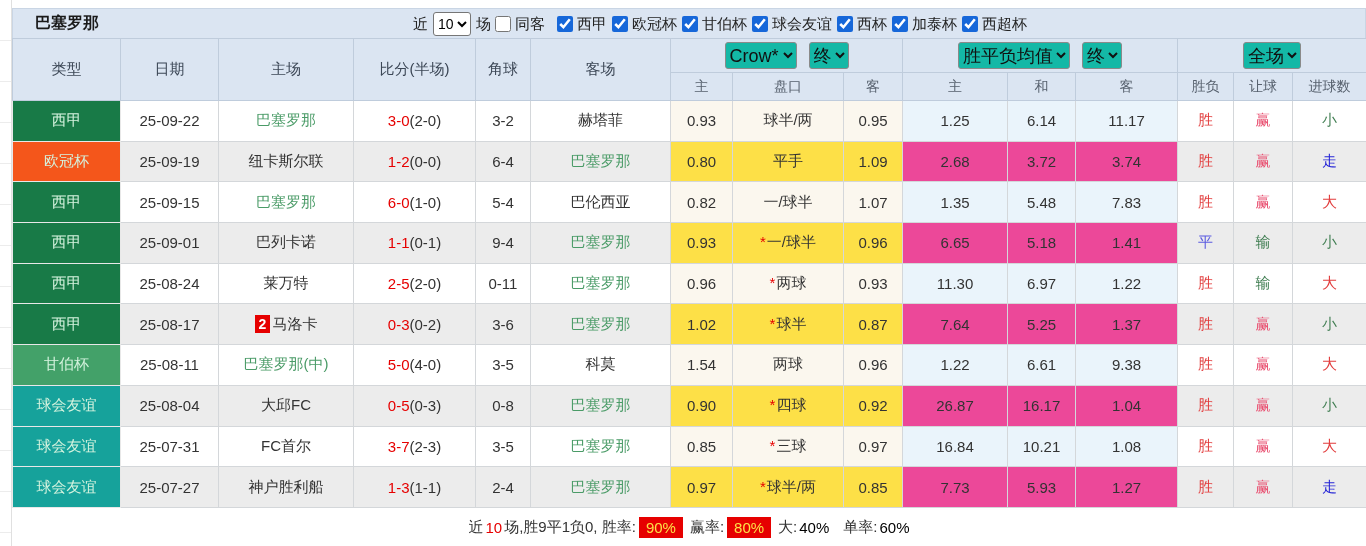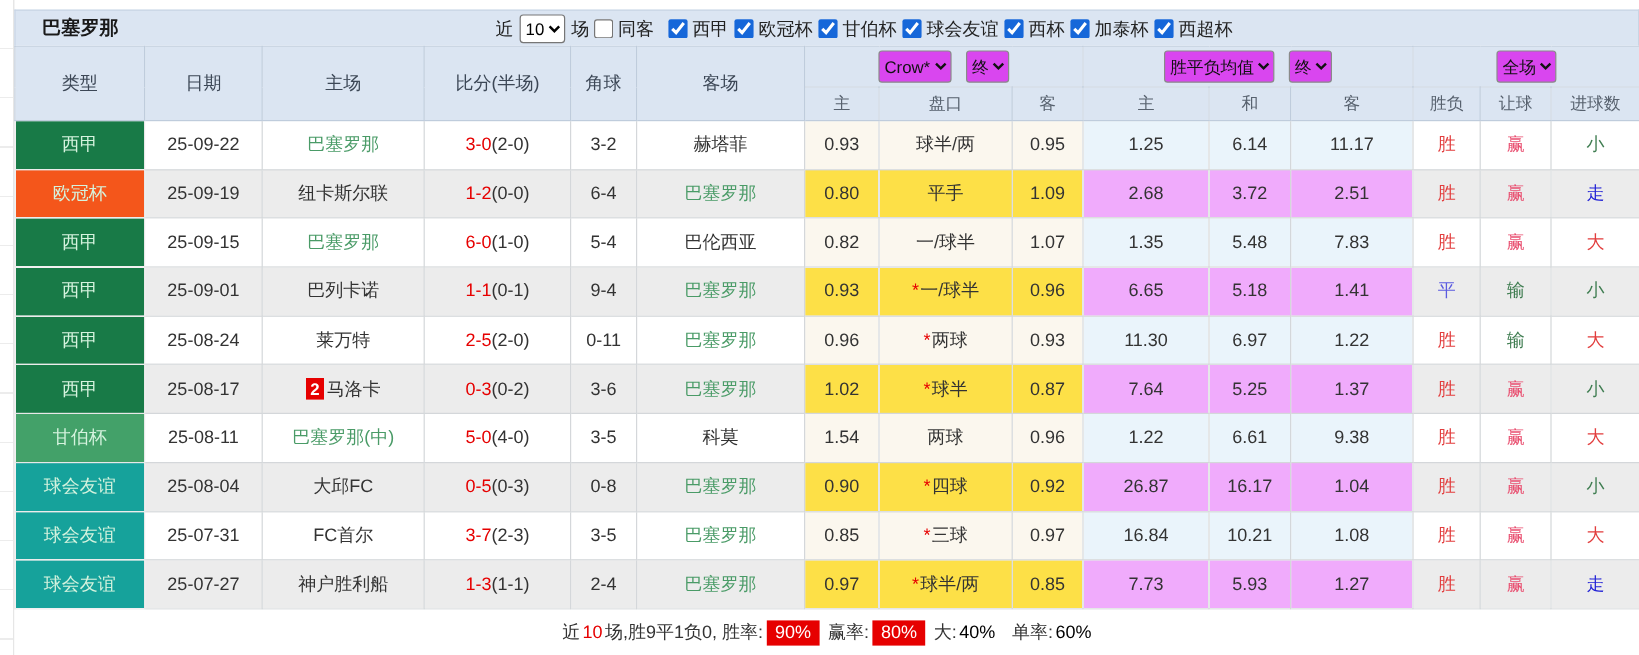--- a/index.html
+++ b/index.html
@@ -18,47 +18,47 @@
   .filters select { height:24px; font-size:14px; margin:0 5px; border:1px solid #767676;
     border-radius:3px; background:#fff; }
   .filters input[type=checkbox] { width:16px; height:16px; accent-color:#1667d9; margin:0 4px; }
   .lg-label { display:flex; align-items:center; margin-right:1px; }
   
   table { border-collapse:collapse; table-layout:fixed; width:1354px; }
   th, td { border:1px solid #d4d7da; text-align:center; overflow:hidden; white-space:nowrap; }
   thead th { background:#dbe5f2; border-color:#bfccdc; font-weight:normal; color:#3c4756; }
   .hrow1 th { height:34px; font-size:15px; }
   .hrow2 th { height:28px; font-size:14px; color:#57616e; }
-  thead select { height:27px; font-size:14px; border:1px solid #8a8a8a; border-radius:3px;
-    background:#d946ef; margin:0 6px; color:#111; }
+  thead select { height:27px; font-size:18px; border:1px solid #8a8a8a; border-radius:3px;
+    background:#14b8a6; margin:0 6px; color:#111; }
   tbody tr { height:40.7px; font-size:15px; color:#333; }
   tbody tr.odd  td { background:#ffffff; }
   tbody tr.even td { background:#ececec; }
   tbody tr.odd  td.odds { background:#fbf7ee; }
   tbody tr.even td.odds { background:#fde047; }
   tbody tr.odd  td.avg  { background:#eaf4fb; }
-  tbody tr.even td.avg  { background:#f0abfc; }
+  tbody tr.even td.avg  { background:#ec4899; }
   td.type { color:#d5f3de; font-size:15px; border-color:#e8e8e8; }
   .hl { color:#4a9b67; }
   .score-full { color:#e60000; }
   .score-half { color:#333; }
   .star { color:#e60000; margin-right:1px; }
   .badge2 { display:inline-block; background:#e60000; color:#fff; font-weight:bold;
     font-size:14px; padding:0 4px; line-height:18px; margin-right:2px; }
   .c-red   { color:#e23d3d; }
   .c-pink  { color:#e94f70; }
   .c-green { color:#3f7d51; }
   .c-blue  { color:#5b5be0; }
   .c-go    { color:#2424d6; }
   
   .summary { height:39px; display:flex; align-items:center; justify-content:center;
     font-size:15px; color:#333; background:#fff; }
   .summary span { margin:0 1px; }
   .sum-red { color:#e60000; }
-  .rate-badge { background:#e60000; color:#ffffff; padding:2px 7px; margin:0 6px 0 2px !important; }
+  .rate-badge { background:#e60000; color:#fde047; padding:2px 7px; margin:0 6px 0 2px !important; }
   .sum-blue { color:#000000; }
   .sp { width:10px; display:inline-block; }
 </style>
 </head>
 <body>
 
 <div class="gutter"></div>
 
 <div class="app">
 
@@ -186,21 +186,21 @@
           <td>25-09-19</td>
           <td><span>纽卡斯尔联</span></td>
           <td><span class="score-full">1-2</span><span class="score-half">(0-0)</span></td>
           <td>6-4</td>
           <td><span class="hl">巴塞罗那</span></td>
           <td class="odds">0.80</td>
           <td class="odds"><span>平手</span></td>
           <td class="odds">1.09</td>
           <td class="avg">2.68</td>
           <td class="avg">3.72</td>
-          <td class="avg">2.51</td>
+          <td class="avg">3.74</td>
           <td class="c-red">胜</td>
           <td class="c-pink">赢</td>
           <td class="c-go">走</td>
         </tr>
         <tr class="odd">
           <td class="type" style="background: rgb(24, 122, 71);">西甲</td>
           <td>25-09-15</td>
           <td><span class="hl">巴塞罗那</span></td>
           <td><span class="score-full">6-0</span><span class="score-half">(1-0)</span></td>
           <td>5-4</td>

